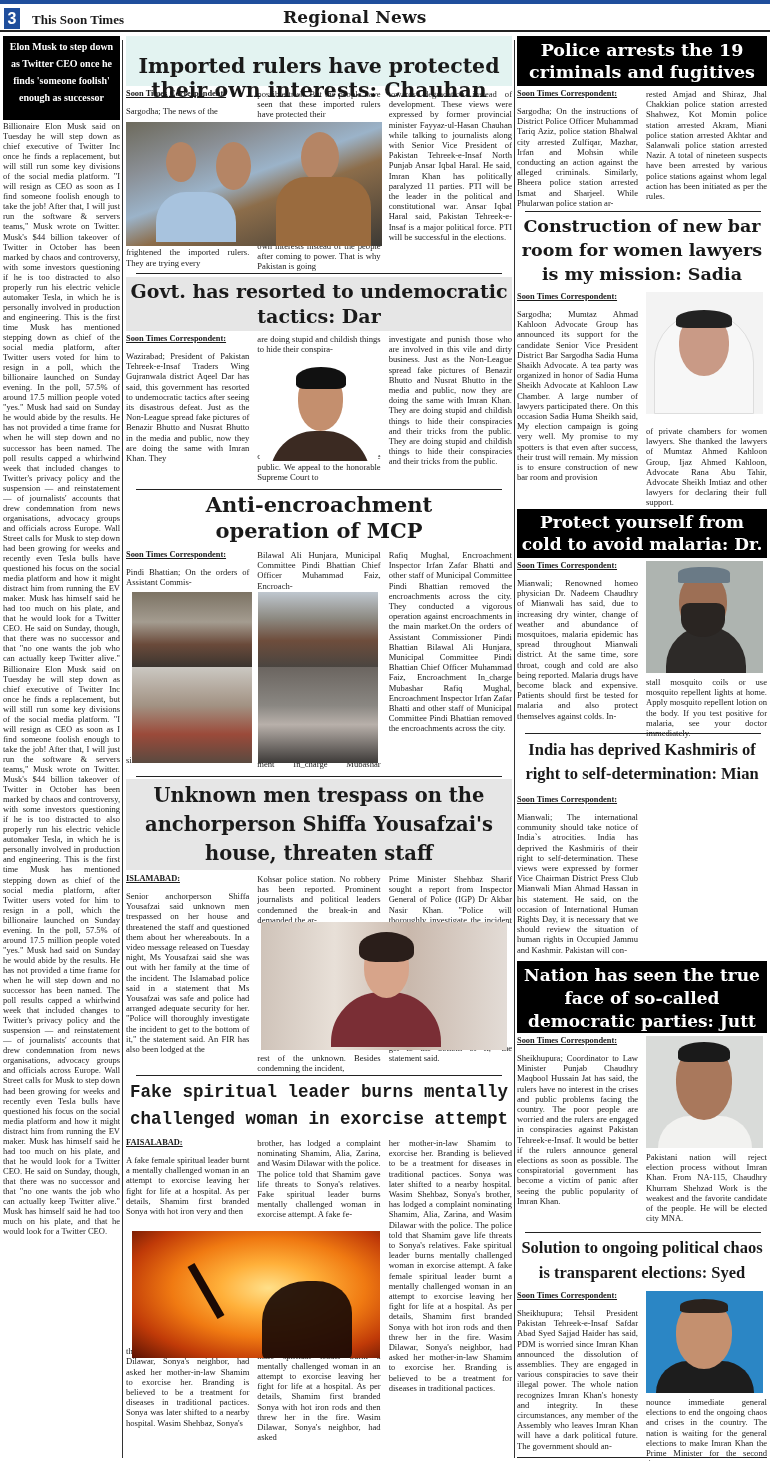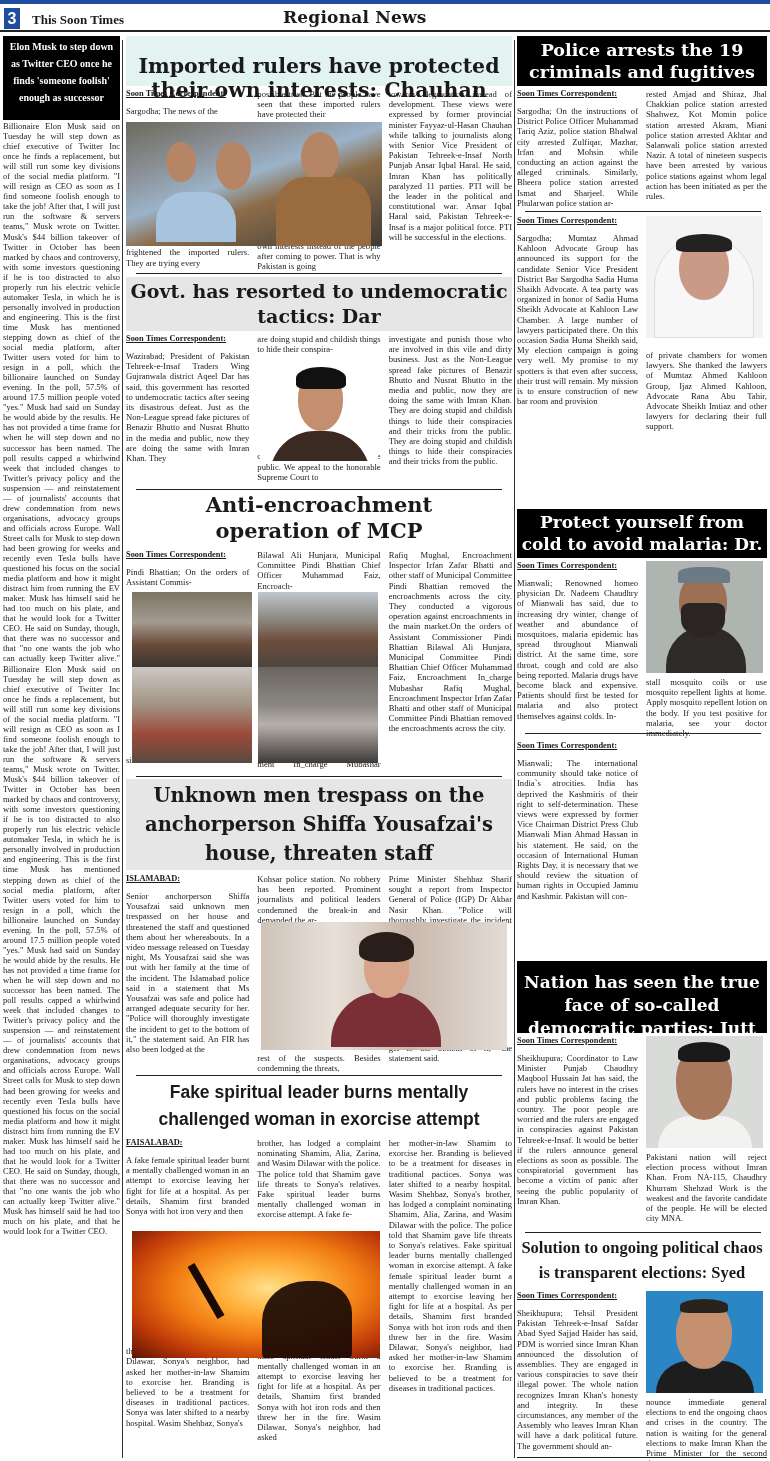--- a/index.html
+++ b/index.html
@@ -138,37 +138,37 @@
 
 <div class="story" style="left:126px; top:779px; width:386px;">
   <div class="hl-gray" style="font-size:19.5px; line-height:29px; height:91px; padding:2px 18px 0;">Unknown men trespass on the anchorperson Shiffa Yousafzai's house, threaten staff</div>
   <div class="cols3" style="margin-top:4px;">
     <div>
       <span class="byline">ISLAMABAD:</span>
       <div class="body-text">Senior anchorperson Shiffa Yousafzai said unknown men trespassed on her house and threatened the staff and questioned them about her whereabouts. In a video message released on Tuesday night, Ms Yousafzai said she was out with her family at the time of the incident. The Islamabad police said in a statement that Ms Yousafzai was safe and police had arranged adequate security for her. "Police will thoroughly investigate the incident to get to the bottom of it," the statement said. An FIR has also been lodged at the</div>
     </div>
     <div>
       <div class="body-text">Kohsar police station. No robbery has been reported. Prominent journalists and political leaders condemned the break-in and demanded the ar-</div>
-      <div class="body-text" style="margin-top:128px;">rest of the suspects. Besides condemning the threats,</div>
+      <div class="body-text" style="margin-top:128px;">rest of the unknown. Besides condemning the incident,</div>
     </div>
     <div>
       <div class="body-text">Prime Minister Shehbaz Sharif sought a report from Inspector General of Police (IGP) Dr Akbar Nasir Khan. "Police will thoroughly investigate the incident to</div>
       <div class="body-text" style="margin-top:108px;">get to the bottom of it," the statement said.</div>
     </div>
   </div>
   <div class="photo ph-anchor" style="left:135px; top:143px; width:246px; height:128px;">
     <div class="jacket"></div>
       <div class="head"></div>
       <div class="hair"></div>
   </div>
   <div class="hrule" style="left:10px; top:296px; width:366px;"></div>
 </div>
 
 <div class="story" style="left:126px; top:1079px; width:386px;">
-  <div class="hl-plain" style="font-size:17.5px; line-height:27px; height:56px; font-family:Liberation Sans, sans-serif;">Fake spiritual leader burns mentally challenged woman in exorcise attempt</div>
+  <div class="hl-plain" style="font-size:17.5px; line-height:27px; height:56px; font-family:Liberation Mono, monospace;">Fake spiritual leader burns mentally challenged woman in exorcise attempt</div>
   <div class="cols3" style="margin-top:3px;">
     <div>
       <span class="byline" style="text-decoration:underline;">FAISALABAD:</span>
       <div class="body-text">A fake female spiritual leader burnt a mentally challenged woman in an attempt to exorcise leaving her fight for life at a hospital. As per details, Shamim first branded Sonya with hot iron very and then</div>
       <div class="body-text" style="margin-top:130px;">threw her in the fire. Wasim Dilawar, Sonya's neighbor, had asked her mother-in-law Shamim to exorcise her. Branding is believed to be a treatment for diseases in traditional pactices. Sonya was later shifted to a nearby hospital. Wasim Shehbaz, Sonya's</div>
     </div>
     <div>
       <div class="body-text">brother, has lodged a complaint nominating Shamim, Alia, Zarina, and Wasim Dilawar with the police. The police told that Shamim gave life threats to Sonya's relatives. Fake spiritual leader burns mentally challenged woman in exorcise attempt. A fake fe-</div>
       <div class="body-text" style="margin-top:131px;">male spiritual leader burnt a mentally challenged woman in an attempt to exorcise leaving her fight for life at a hospital. As per details, Shamim first branded Sonya with hot iron rods and then threw her in the fire. Wasim Dilawar, Sonya's neighbor, had asked</div>
     </div>
@@ -186,20 +186,21 @@
     <div>
       <span class="byline">Soon Times Correspondent:</span>
       <div class="body-text">Sargodha; On the instructions of District Police Officer Muhammad Tariq Aziz, police station Bhalwal city arrested Zulfiqar, Mazhar, Irfan and Mohsin while conducting an action against the alleged criminals. Similarly, Bheera police station arrested Ismat and Sharjeel. While Phularwan police station ar-</div>
     </div>
     <div class="body-text">rested Amjad and Shiraz, Jhal Chakkian police station arrested Shahwez, Kot Momin police station arrested Akram, Miani police station arrested Akhtar and Salanwali police station arrested Nazir. A total of nineteen suspects have been arrested by various police stations against whom legal action has been initiated as per the rules.</div>
   </div>
   <div class="hrule" style="left:8px; top:175px; width:236px;"></div>
 </div>
 
 <div class="story" style="left:517px; top:214px; width:250px;">
+  <div class="hl-plain" style="font-size:17.5px; line-height:24px; height:76px; font-family:'DejaVu Serif', serif;">Construction of new bar room for women lawyers is my mission: Sadia</div>
   <div class="cols2" style="margin-top:2px;">
     <div>
       <span class="byline">Soon Times Correspondent:</span>
       <div class="body-text">Sargodha; Mumtaz Ahmad Kahloon Advocate Group has announced its support for the candidate Senior Vice President District Bar Sargodha Sadia Huma Shaikh Advocate. A tea party was organized in honor of Sadia Huma Sheikh Advocate at Kahloon Law Chamber. A large number of lawyers participated there. On this occasion Sadia Huma Sheikh said, My election campaign is going very well. My promise to my spotters is that even after success, their trust will remain. My mission is to ensure construction of new bar room and provision</div>
     </div>
     <div>
       <div class="photo ph-portrait" style="position:relative; width:117px; height:122px; background:#f3f3f3;">
         <div class="body" style="left:8px; top:20px; width:100px; height:102px; background:#f7f7f7; border:1px solid #ddd; border-radius:50px 50px 0 0;"></div>
         <div class="head" style="left:33px; top:22px; width:50px; height:62px; background:#c99a86;"></div>
         <div style="position:absolute; left:30px; top:18px; width:56px; height:18px; background:#222; border-radius:50% 50% 20% 20%;"></div>
@@ -223,30 +224,31 @@
         <div style="position:absolute; left:35px; top:42px; width:44px; height:34px; background:#2a2522; border-radius:20% 20% 50% 50%;"></div>
         <div style="position:absolute; left:32px; top:6px; width:52px; height:16px; background:#6a7a86; border-radius:40% 40% 10% 10%;"></div>
       </div>
       <div class="body-text" style="margin-top:4px;">stall mosquito coils or use mosquito repellent lights at home. Apply mosquito repellent lotion on the body. If you test positive for malaria, see your doctor immediately.</div>
     </div>
   </div>
   <div class="hrule" style="left:8px; top:224px; width:236px;"></div>
 </div>
 
 <div class="story" style="left:517px; top:738px; width:250px;">
+  <div class="hl-plain" style="font-size:16.5px; line-height:24px; height:54px; font-family:'Liberation Serif', serif;">India has deprived Kashmiris of right to self-determination: Mian</div>
   <div class="cols2" style="margin-top:3px;">
     <div>
       <span class="byline">Soon Times Correspondent:</span>
       <div class="body-text">Mianwali; The international community should take notice of India`s atrocities. India has deprived the Kashmiris of their right to self-determination. These views were expressed by former Vice Chairman District Press Club Mianwali Mian Ahmad Hassan in his statement. He said, on the occasion of International Human Rights Day, it is necessary that we should review the situation of human rights in Occupied Jammu and Kashmir. Pakistan will con-</div>
     </div>
   </div>
 </div>
 
 <div class="story" style="left:517px; top:961px; width:250px;">
-  <div class="hl-black" style="font-size:17px; line-height:23px; height:72px; padding-top:10px; font-family:'DejaVu Serif', serif;">Nation has seen the true face of so-called democratic parties: Jutt</div>
+  <div class="hl-black" style="font-size:17px; line-height:23px; height:72px; padding-top:3px; font-family:'DejaVu Serif', serif;">Nation has seen the true face of so-called democratic parties: Jutt</div>
   <div class="cols2" style="margin-top:3px;">
     <div>
       <span class="byline">Soon Times Correspondent:</span>
       <div class="body-text">Sheikhupura; Coordinator to Law Minister Punjab Chaudhry Maqbool Hussain Jat has said, the rulers have no interest in the crises and public problems facing the country. The poor people are worried and the rulers are engaged in conspiracies against Pakistan Tehreek-e-Insaf. It would be better if the rulers announce general elections as soon as possible. The conspiratorial government has become a victim of panic after seeing the public popularity of Imran Khan.</div>
     </div>
     <div>
       <div class="photo ph-portrait" style="position:relative; width:117px; height:112px; background:#d9dbd9;">
         <div class="body" style="left:12px; top:80px; width:94px; height:32px; background:#f2f2f0;"></div>
         <div class="head" style="left:30px; top:10px; width:56px; height:74px; background:#a9785c;"></div>
         <div style="position:absolute; left:32px; top:6px; width:52px; height:20px; background:#1a1a1a; border-radius:50% 50% 20% 20%;"></div>

